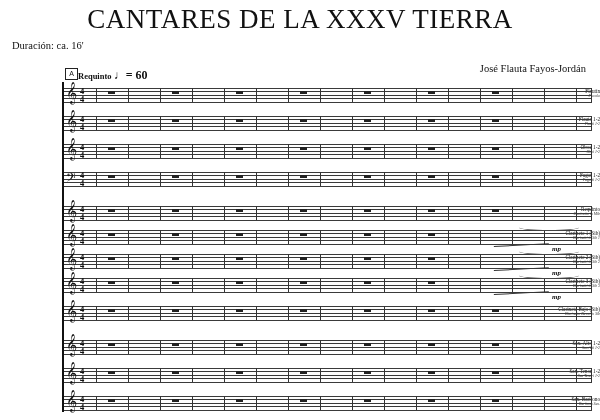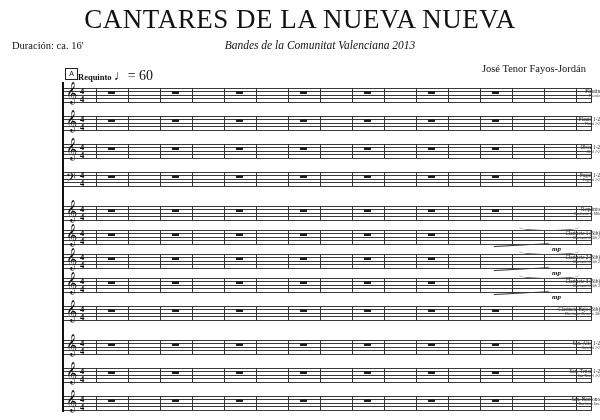--- a/index.html
+++ b/index.html
@@ -60,22 +60,22 @@
   .tempo {
     position: absolute;
     top: 68px;
     left: 78px;
     font-size: 8.5px;
     font-weight: bold;
     color: #111;
     font-family: "Liberation Serif", serif;
   }
   .tempo .eq {
-    font-weight: normal;
-    font-size: 14px;
+    font-weight: bold;
+    font-size: 12px;
   }
   .rehearsal {
     position: absolute;
     top: 68px;
     left: 65px;
     width: 11px;
     height: 10px;
     border: 1px solid #222;
     font-size: 7px;
     line-height: 10px;
@@ -201,29 +201,28 @@
     height: 6px;
     border-bottom: 0.8px solid #444;
     border-radius: 50%;
   }
 </style>
 </head>
 <body>
 
 <div class="page">
 
-  <div class="title">CANTARES DE LA NUEVA NUEVA</div>
+  <div class="title">CANTARES DE LA XXXV TIERRA</div>
 
   <div class="duration">Duración: ca. 16'</div>
 
   <div class="subtitle-block">
-    <div>Bandes de la Comunitat Valenciana 2013</div>
   </div>
 
-  <div class="composer">José Tenor Fayos-Jordán</div>
+  <div class="composer">José Flauta Fayos-Jordán</div>
 
   <div class="rehearsal">A</div>
   <div class="tempo">
     <span>Requinto</span>
     <span class="eq">♩= 60</span>
   </div>
 
   <div class="score">
     <div class="system-bracket"></div>
     <div id="stave-container">

